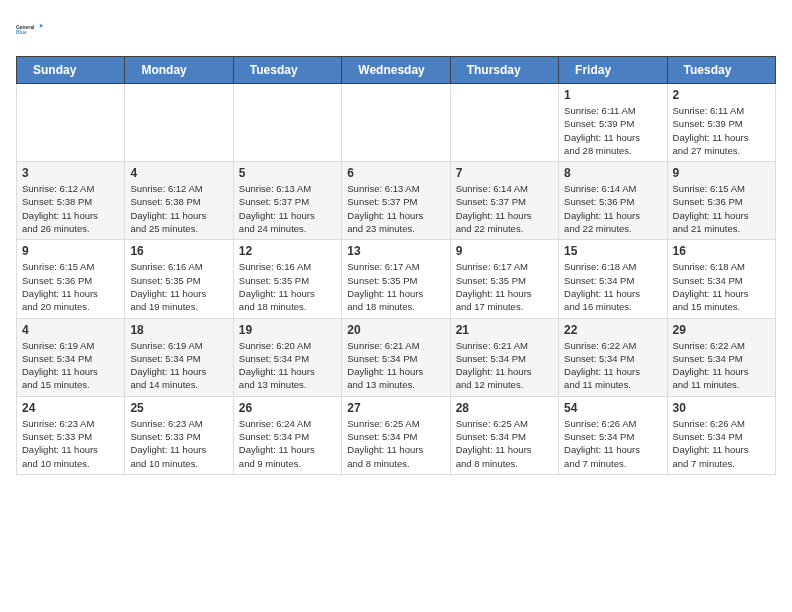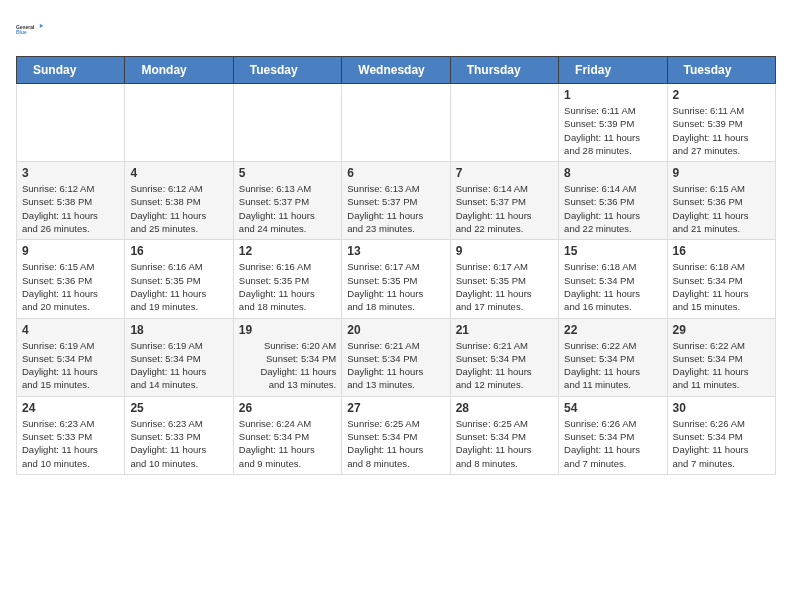--- a/index.html
+++ b/index.html
@@ -245,21 +245,21 @@
         </td>
         <td>
           <span class="day-num">18</span>
           <div class="day-info" style="white-space: pre-line;">Sunrise: 6:19 AM
 Sunset: 5:34 PM
 Daylight: 11 hours
 and 14 minutes.</div>
         </td>
         <td>
           <span class="day-num">19</span>
-          <div class="day-info" style="white-space: pre-line; text-align: right;">Sunrise: 6:20 AM
+          <div class="day-info" style="white-space: pre-line;">Sunrise: 6:20 AM
 Sunset: 5:34 PM
 Daylight: 11 hours
 and 13 minutes.</div>
         </td>
         <td>
           <span class="day-num">20</span>
           <div class="day-info" style="white-space: pre-line;">Sunrise: 6:21 AM
 Sunset: 5:34 PM
 Daylight: 11 hours
 and 13 minutes.</div>

